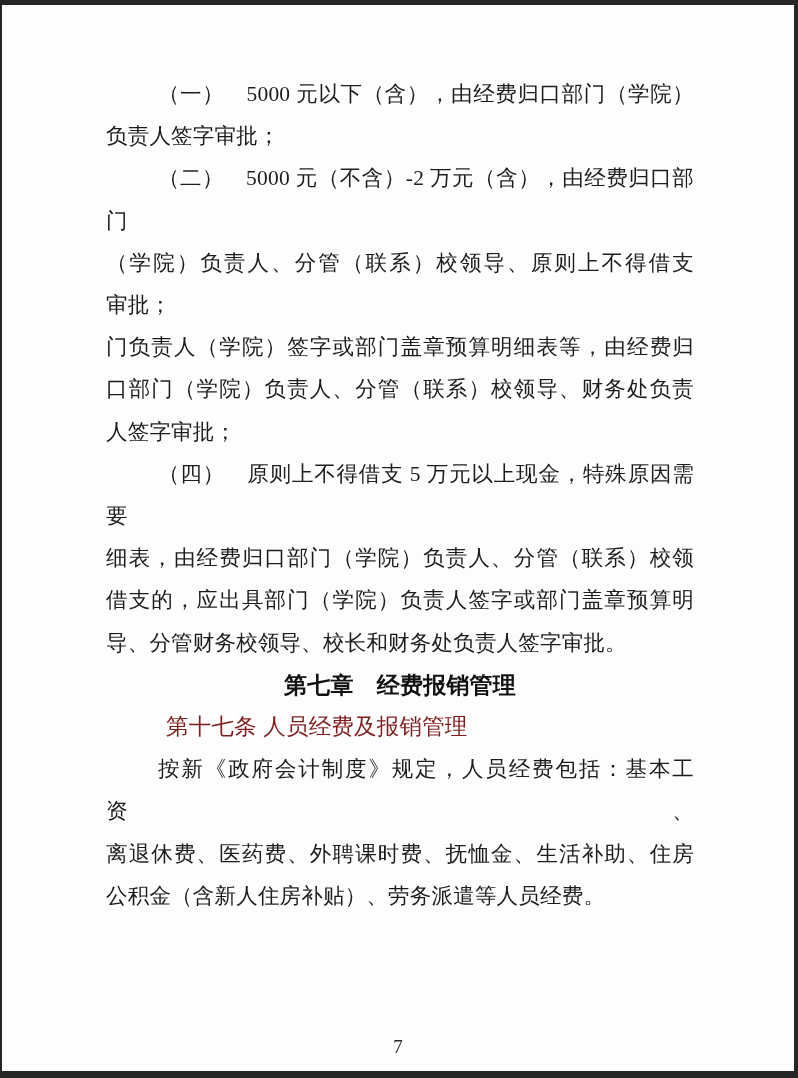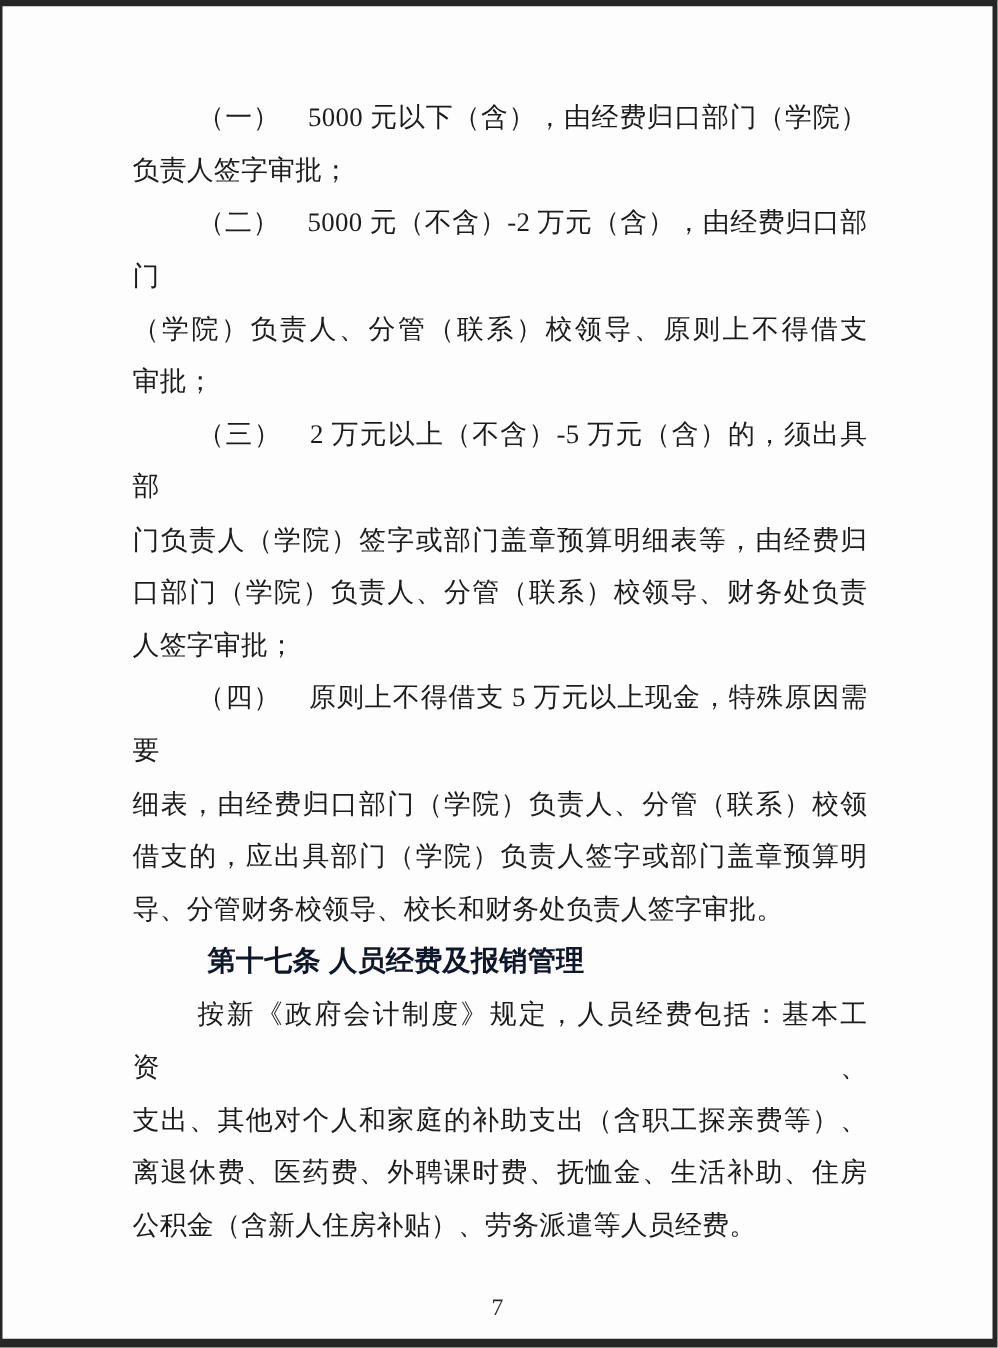--- a/index.html
+++ b/index.html
@@ -34,24 +34,24 @@
     text-align: center;
     text-align-last: center;
     text-indent: 0;
     font-family: "Liberation Sans", "DejaVu Sans", sans-serif;
     font-weight: 700;
     font-size: 23px;
     color: #111;
   }
   .section_heading .line {
     font-family: "Liberation Sans", "DejaVu Sans", sans-serif;
-    font-weight: 700;
+    font-weight: 400;
     font-size: 22.5px;
     text-indent: 60px;
-    color: #0f172a;
+    color: #7f1d1d;
   }
   .page-number {
     position: absolute;
     top: 1031px; left: 0; width: 100%;
     text-align: center;
     font-size: 19px;
     color: #2a2a2a;
     line-height: 22px;
   }
 </style>
@@ -63,35 +63,36 @@
       <div class="block paragraph">
         <div class="line indent fill">（一）　5000 元以下（含），由经费归口部门（学院）</div>
         <div class="line">负责人签字审批；</div>
       </div>
       <div class="block paragraph">
         <div class="line indent fill">（二）　5000 元（不含）-2 万元（含），由经费归口部门</div>
         <div class="line fill">（学院）负责人、分管（联系）校领导、原则上不得借支</div>
         <div class="line">审批；</div>
       </div>
       <div class="block paragraph">
-        <div class="line indent fill">（三）　2 万元以上（不含）-5 万元（含）的，须出具部</div>
         <div class="line fill">门负责人（学院）签字或部门盖章预算明细表等，由经费归</div>
         <div class="line fill">口部门（学院）负责人、分管（联系）校领导、财务处负责</div>
         <div class="line">人签字审批；</div>
       </div>
       <div class="block paragraph">
         <div class="line indent fill">（四）　原则上不得借支 5 万元以上现金，特殊原因需要</div>
         <div class="line fill">细表，由经费归口部门（学院）负责人、分管（联系）校领</div>
         <div class="line fill">借支的，应出具部门（学院）负责人签字或部门盖章预算明</div>
         <div class="line">导、分管财务校领导、校长和财务处负责人签字审批。</div>
       </div>
+      <div class="block chapter_heading">
+        <div class="line">第七章　经费报销管理</div>
+      </div>
       <div class="block section_heading">
         <div class="line">第十七条 人员经费及报销管理</div>
       </div>
       <div class="block paragraph">
         <div class="line indent fill">按新《政府会计制度》规定，人员经费包括：基本工资、</div>
-        <div class="line fill">支出、其他对个人和家庭的补助支出（含职工探亲费等）、</div>
         <div class="line fill">离退休费、医药费、外聘课时费、抚恤金、生活补助、住房</div>
         <div class="line">公积金（含新人住房补贴）、劳务派遣等人员经费。</div>
       </div>
     </div>
   <div class="page-number">7</div>
 </div>
 
 </body></html>

